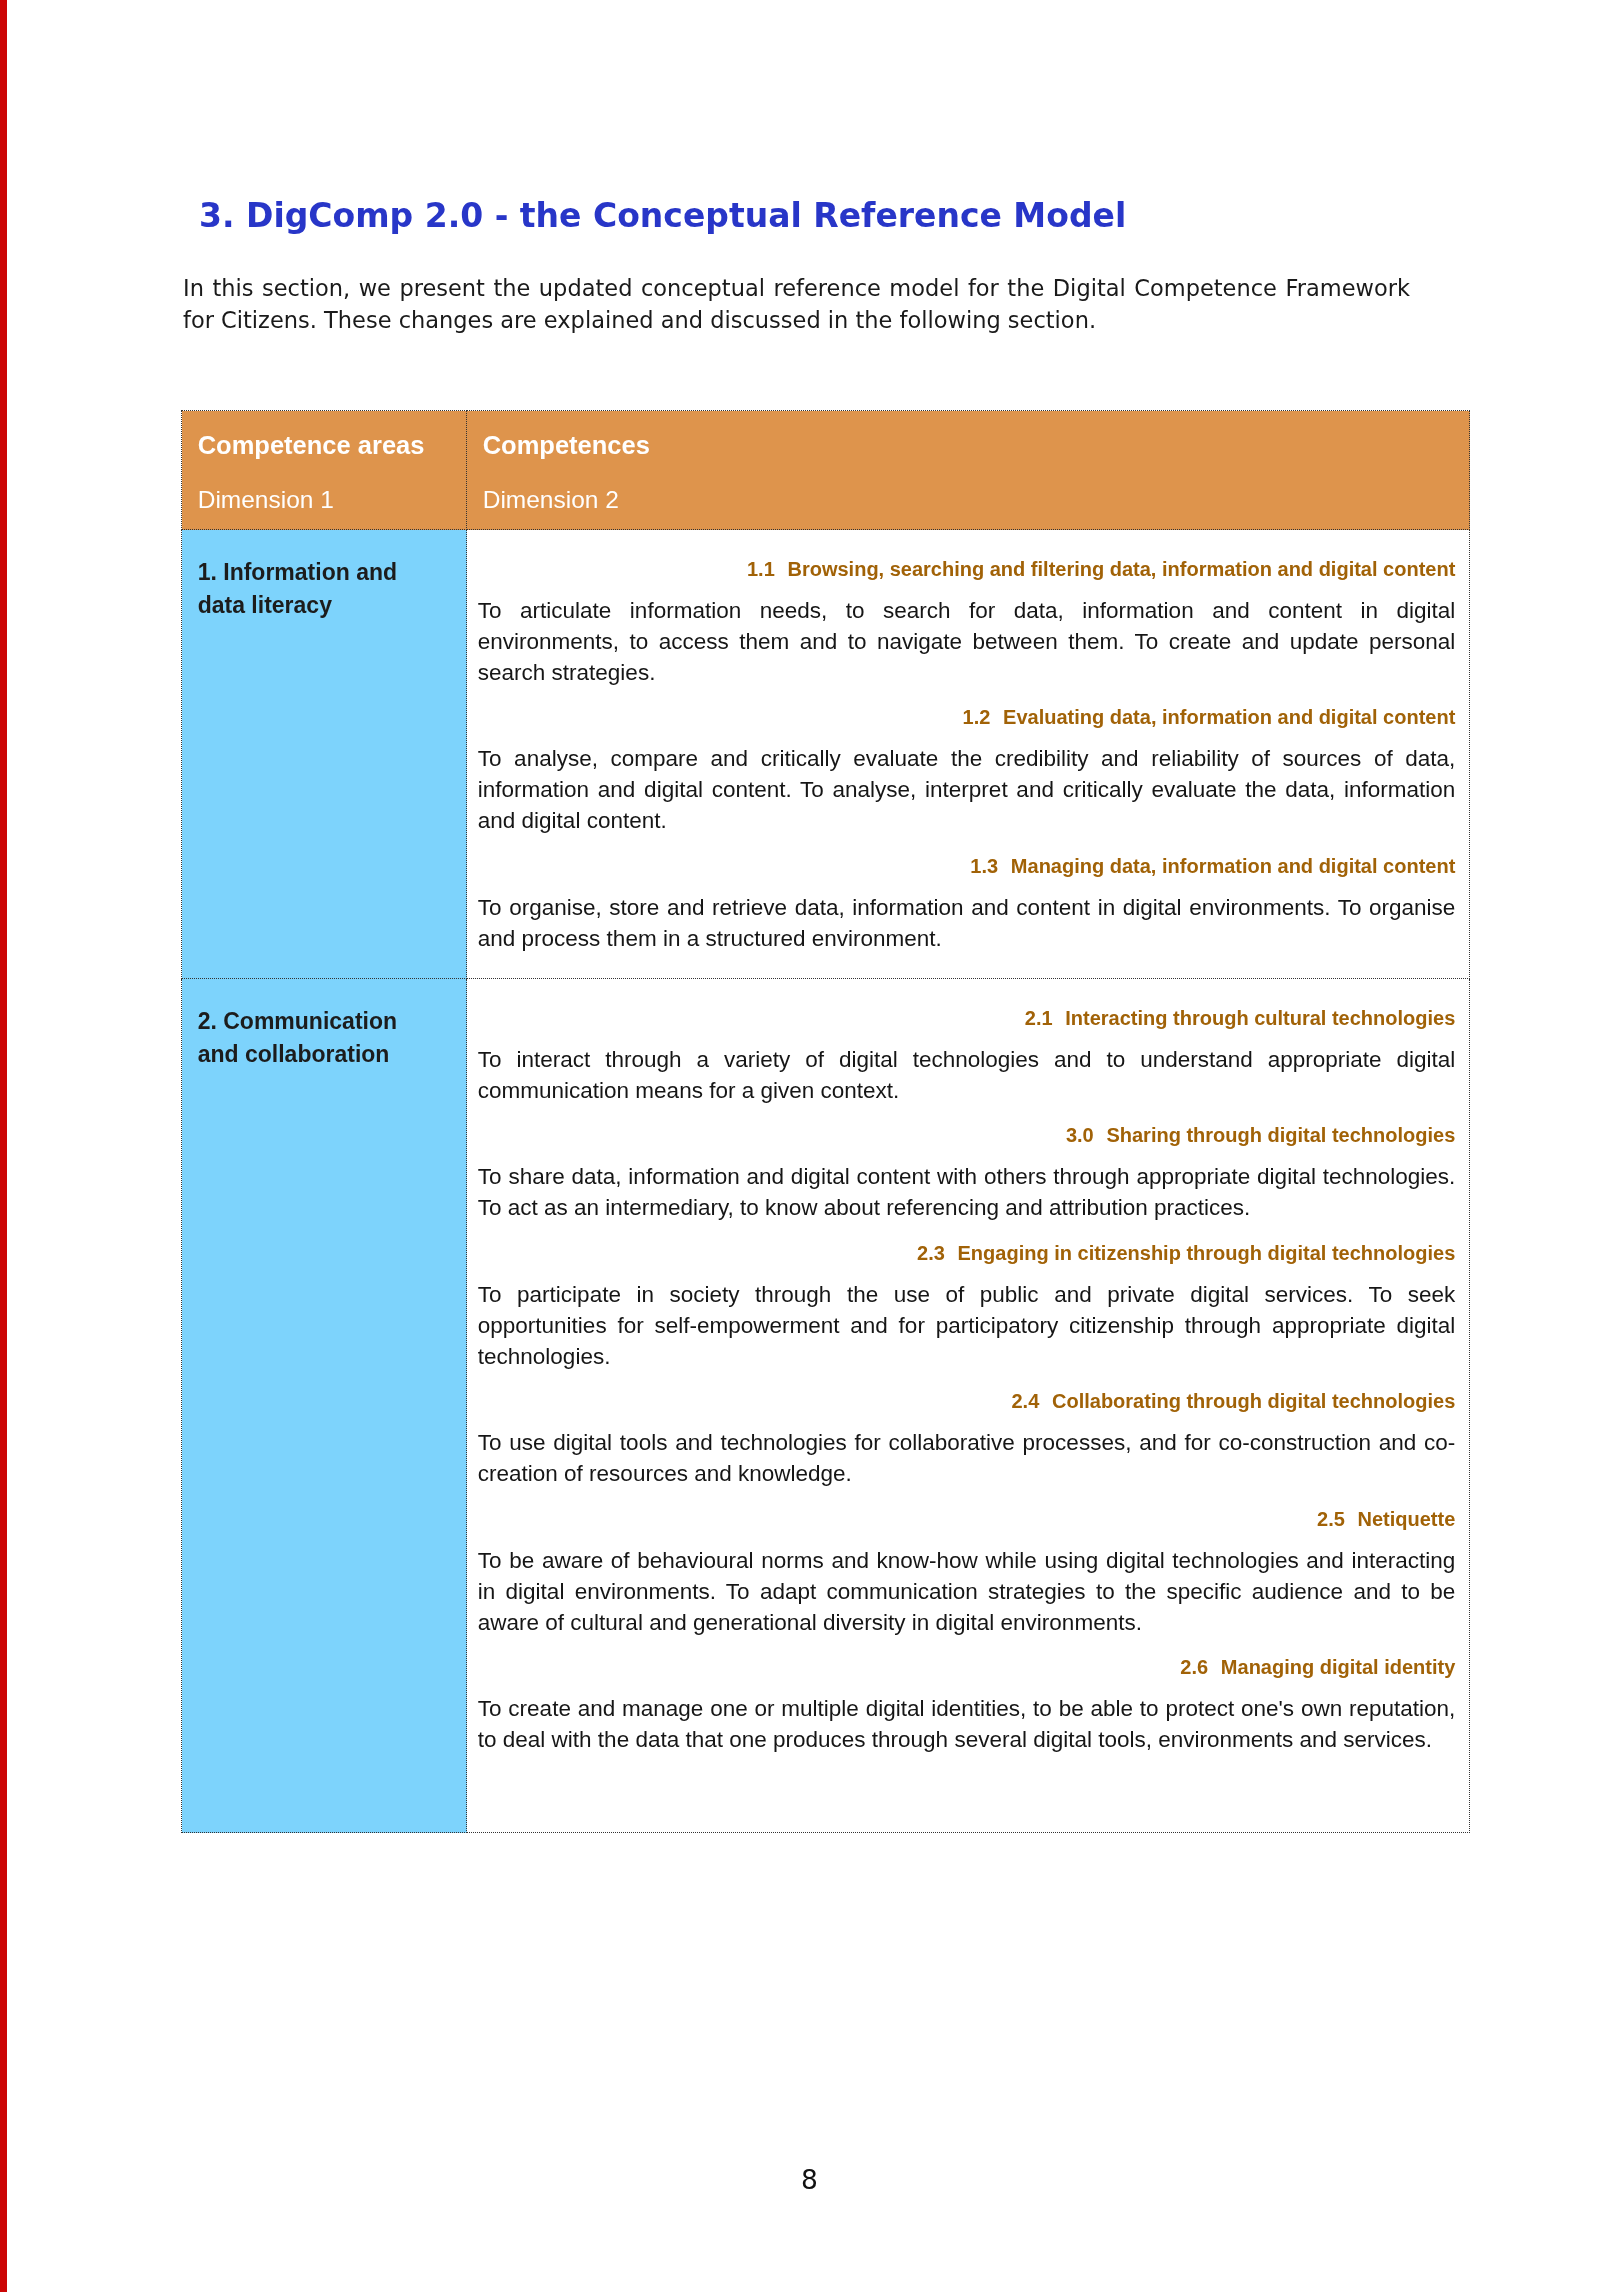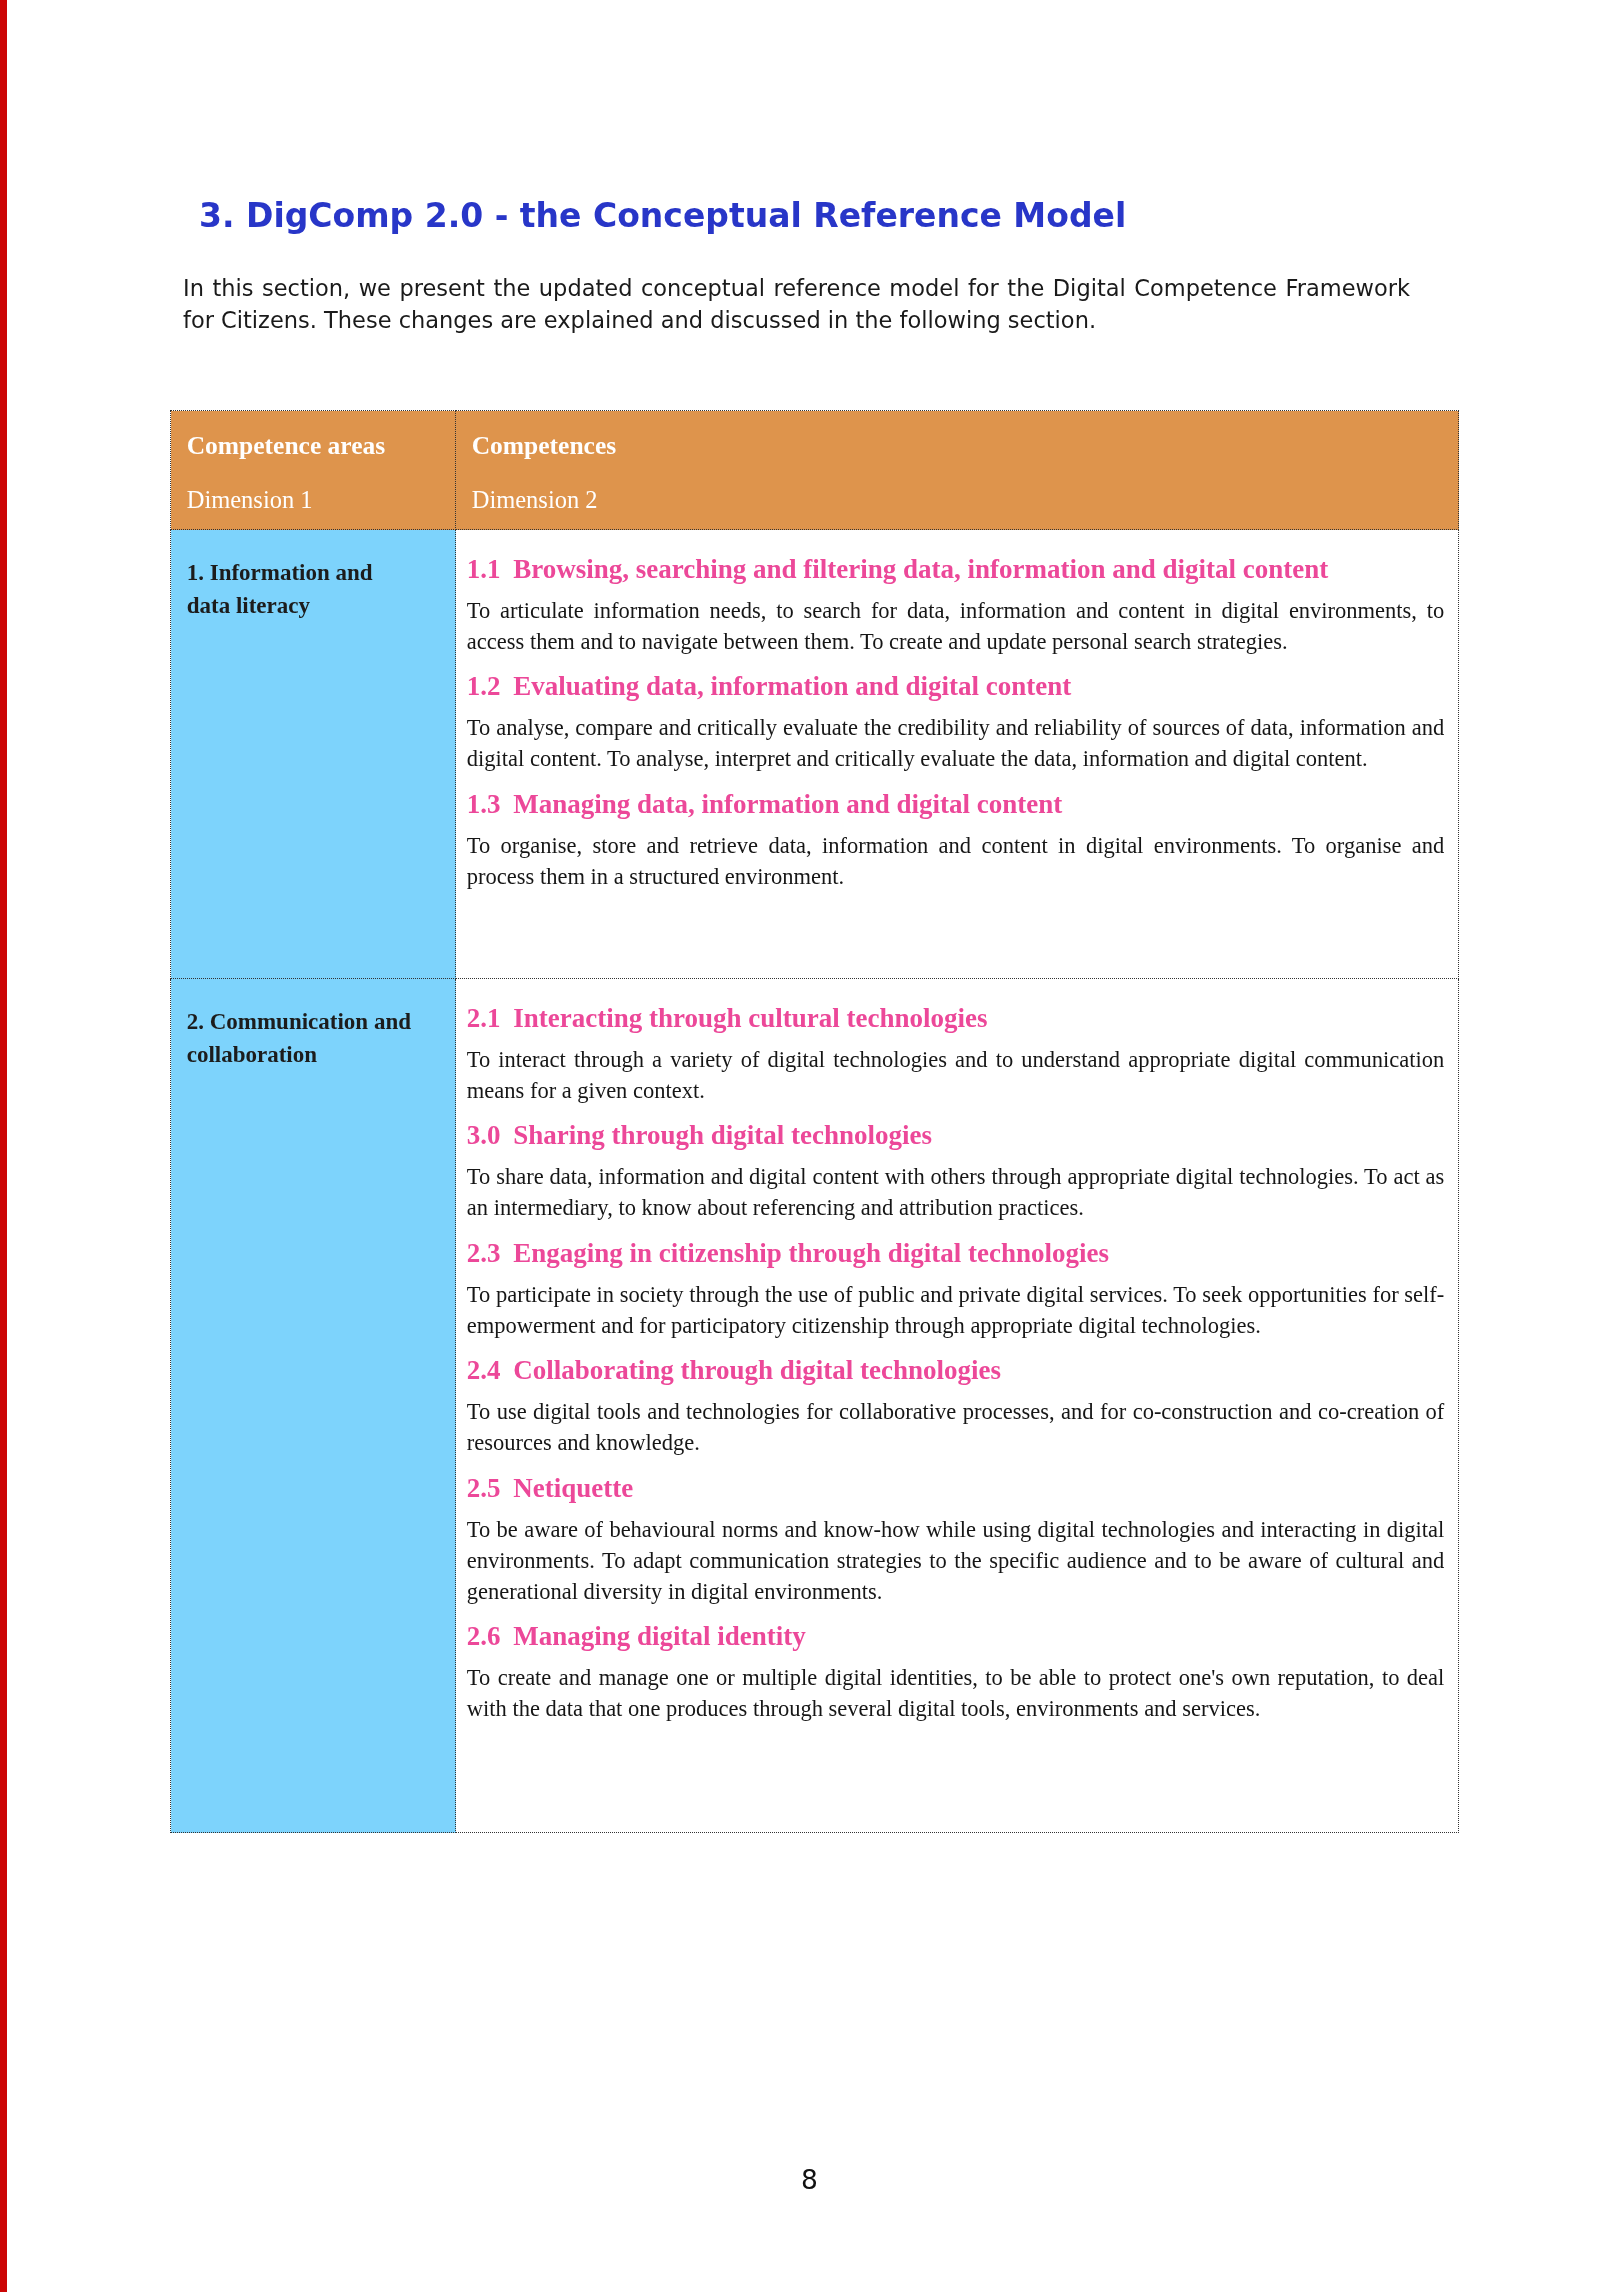--- a/index.html
+++ b/index.html
@@ -19,23 +19,23 @@
     font-family: "DejaVu Sans", sans-serif;
     font-size: 33px; font-weight: bold; color: #2836c8;
     letter-spacing: 0px;
   }
   .intro {
     position: absolute; left: 183px; top: 272px; width: 1227px;
     font-size: 22.5px; line-height: 32px; color: #1a1a1a;
     text-align: justify; text-justify: inter-word;
   }
   .comp-table {
-    position: absolute; left: 170px; top: 410px; width: 1288px;
+    position: absolute; left: 181px; top: 410px; width: 1288px;
     border-collapse: collapse; table-layout: fixed;
-    font-family: Liberation Serif, serif;
+    font-family: Liberation Sans, sans-serif;
   }
   .comp-table td, .comp-table th {
     border: 1px dotted #333333;
     vertical-align: top;
     text-align: left;
   }
   .col-areas { width: 285px; }
   .col-comps { width: 1003px; }
   .hdr-cell {
     background: #de944c;
@@ -61,22 +61,23 @@
     margin-top: 8px;
   }
   .comp-cell {
     padding: 23.5px 13.7px 19.6px 10.8px;
     background: #ffffff;
   }
   tr.body-row-1 td { height: 449px; }
   tr.body-row-2 td { height: 854px; }
   .comp-heading {
     margin-top: 14.7px;
-    font-size: 27px; line-height: 31px; font-weight: bold;
-    color: #ec4899;
+    font-size: 20px; line-height: 31px; font-weight: bold;
+    color: #a16207;
+    text-align: right;
   }
   .comp-block:first-child .comp-heading { margin-top: 0; }
   .comp-num { display: inline-block; margin-right: 12.7px; }
   .comp-desc {
     margin-top: 9.8px;
     font-size: 22.5px; line-height: 31px;
     color: #161616;
     text-align: justify; text-justify: inter-word;
   }
   .page-number {

